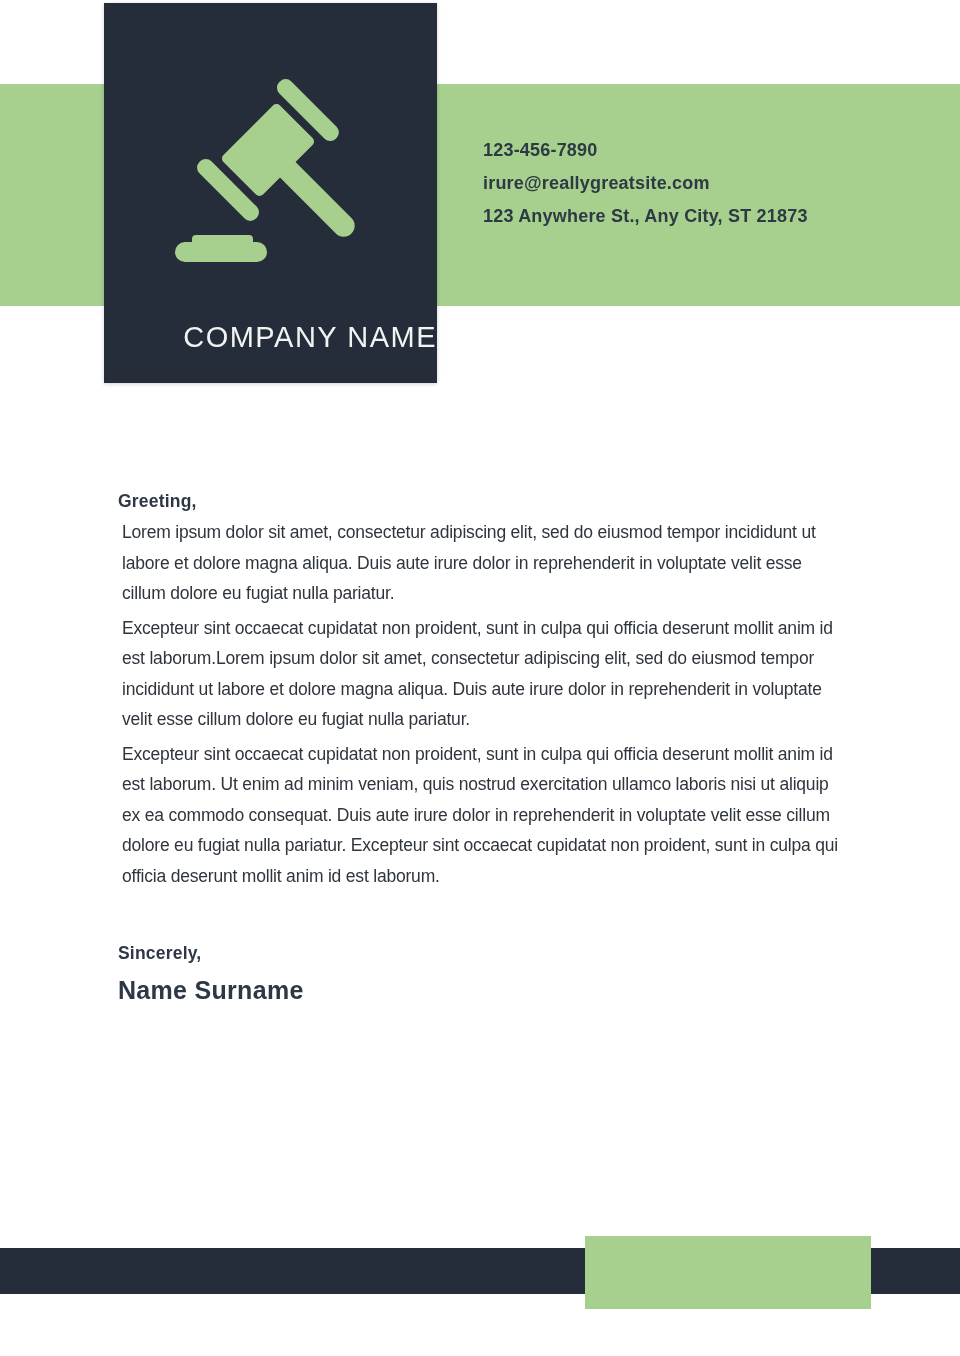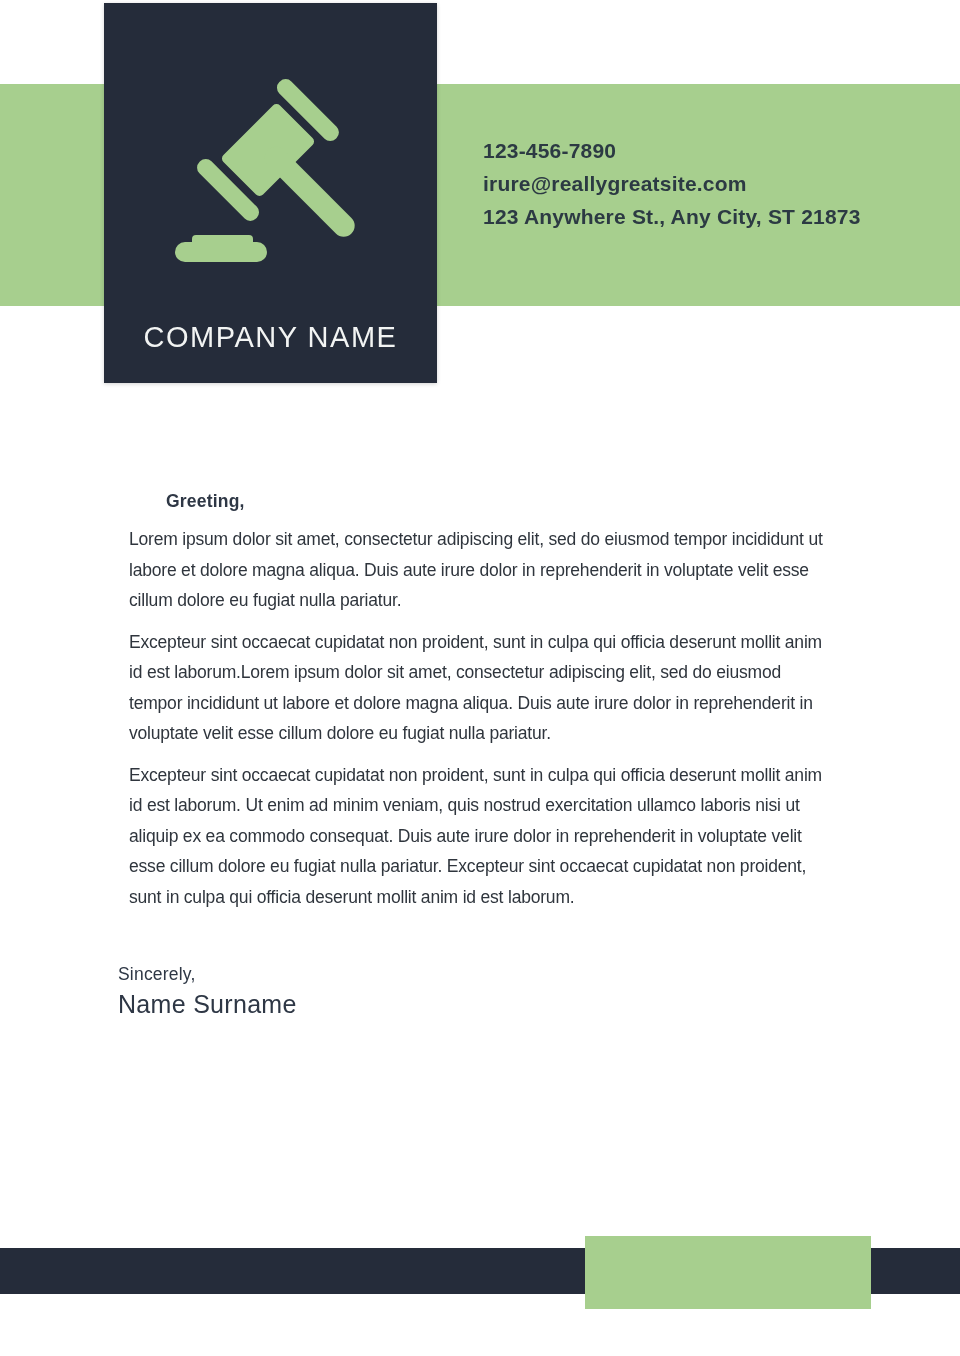--- a/index.html
+++ b/index.html
@@ -38,33 +38,33 @@
     left: 38px;
     top: 60px;
     width: 250px;
     height: 235px;
   }
   .company-name {
     position: absolute;
     left: 0;
     right: 0;
     top: 318px;
-    text-align: center;
+    text-align: right;
     color: var(--company_text, #f2f4f3);
     font-size: 29px;
     font-weight: 400;
     letter-spacing: 1.5px;
     white-space: nowrap;
   }
   .contact-block {
     position: absolute;
     left: 483px;
     top: 134px;
     color: var(--contact_text, #2c3a43);
-    font-size: 21px;
+    font-size: 18px;
     font-weight: 700;
     line-height: 33px;
     letter-spacing: 0.2px;
   }
   
   .letter-body {
     position: absolute;
     left: 118px;
     top: 489px;
     width: 728px;
@@ -72,39 +72,38 @@
     font-size: 17.5px;
     line-height: 30.5px;
     letter-spacing: -0.2px;
   }
   .greeting {
     font-weight: 700;
     font-size: 17.5px;
     line-height: 24px;
     color: var(--heading_text, #2e3745);
     letter-spacing: 0.2px;
-    margin-left: 48px;
   }
   .letter-body p {
-    margin: 11px;
+    margin: 4px;
   }
   .para-1 { margin-top: 34px; }
   .para-2 { margin-top: 29px; }
   .para-3 { margin-top: 28px; }
   .closing {
     margin-top: 49px;
-    font-weight: 400;
+    font-weight: 700;
     font-size: 17.5px;
     line-height: 26px;
     color: var(--heading_text, #2e3745);
     letter-spacing: 0.2px;
   }
   .signature {
-    margin-top: 2px;
-    font-weight: 400;
+    margin-top: 9px;
+    font-weight: 700;
     font-size: 25px;
     line-height: 30px;
     color: var(--heading_text, #2e3745);
     letter-spacing: 0.3px;
   }
   
   .footer-bar {
     position: absolute;
     left: 0;
     top: 1248px;

